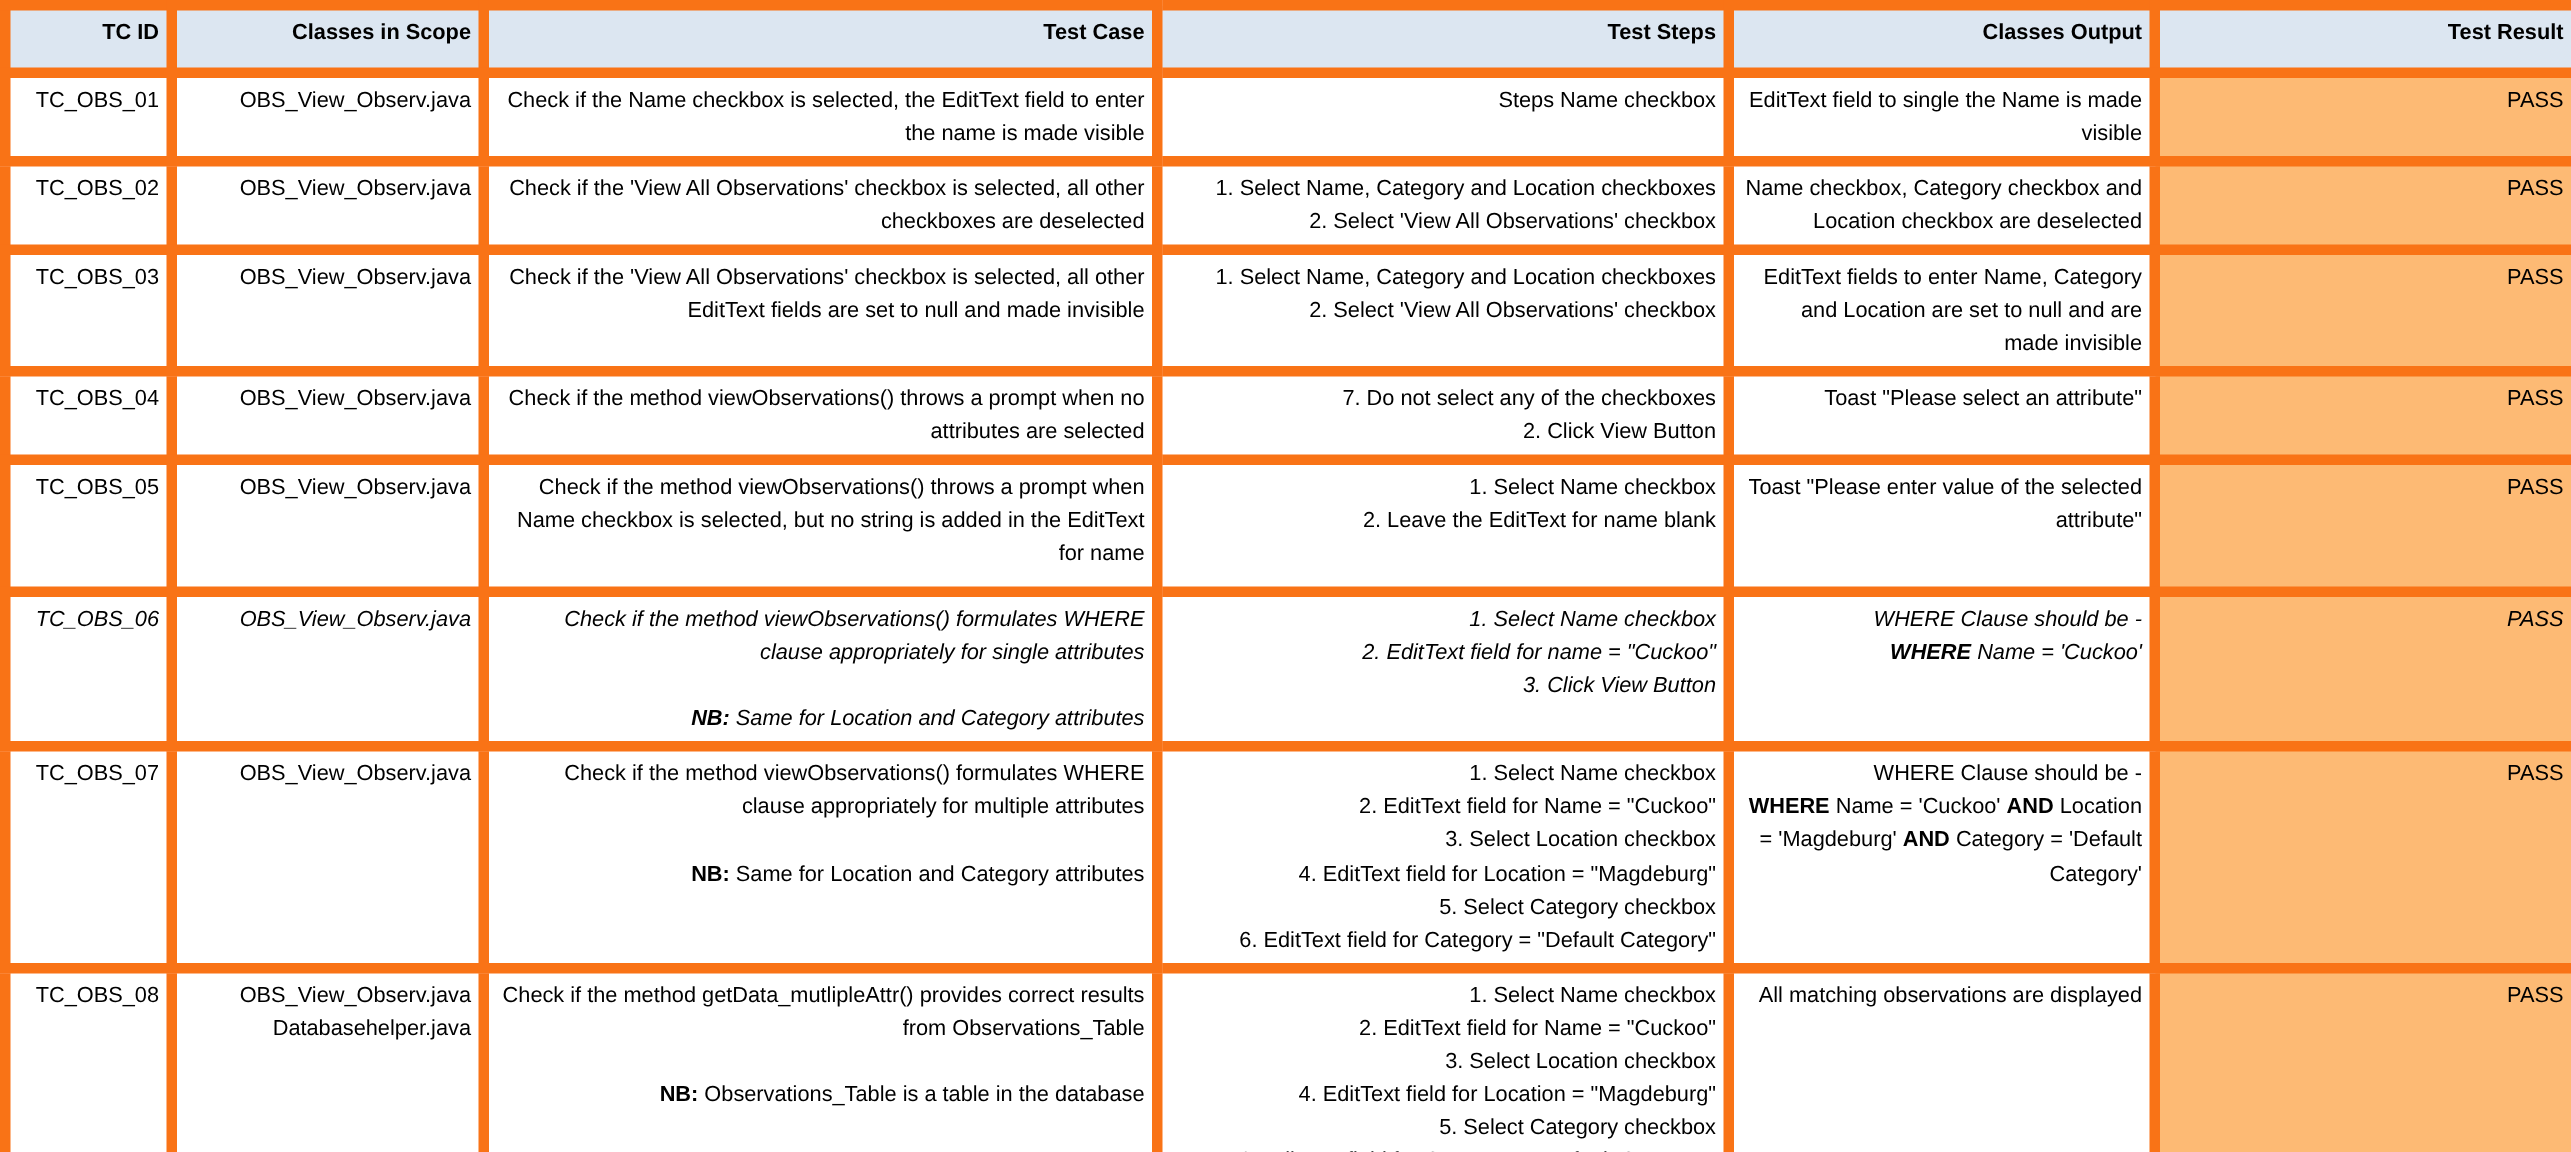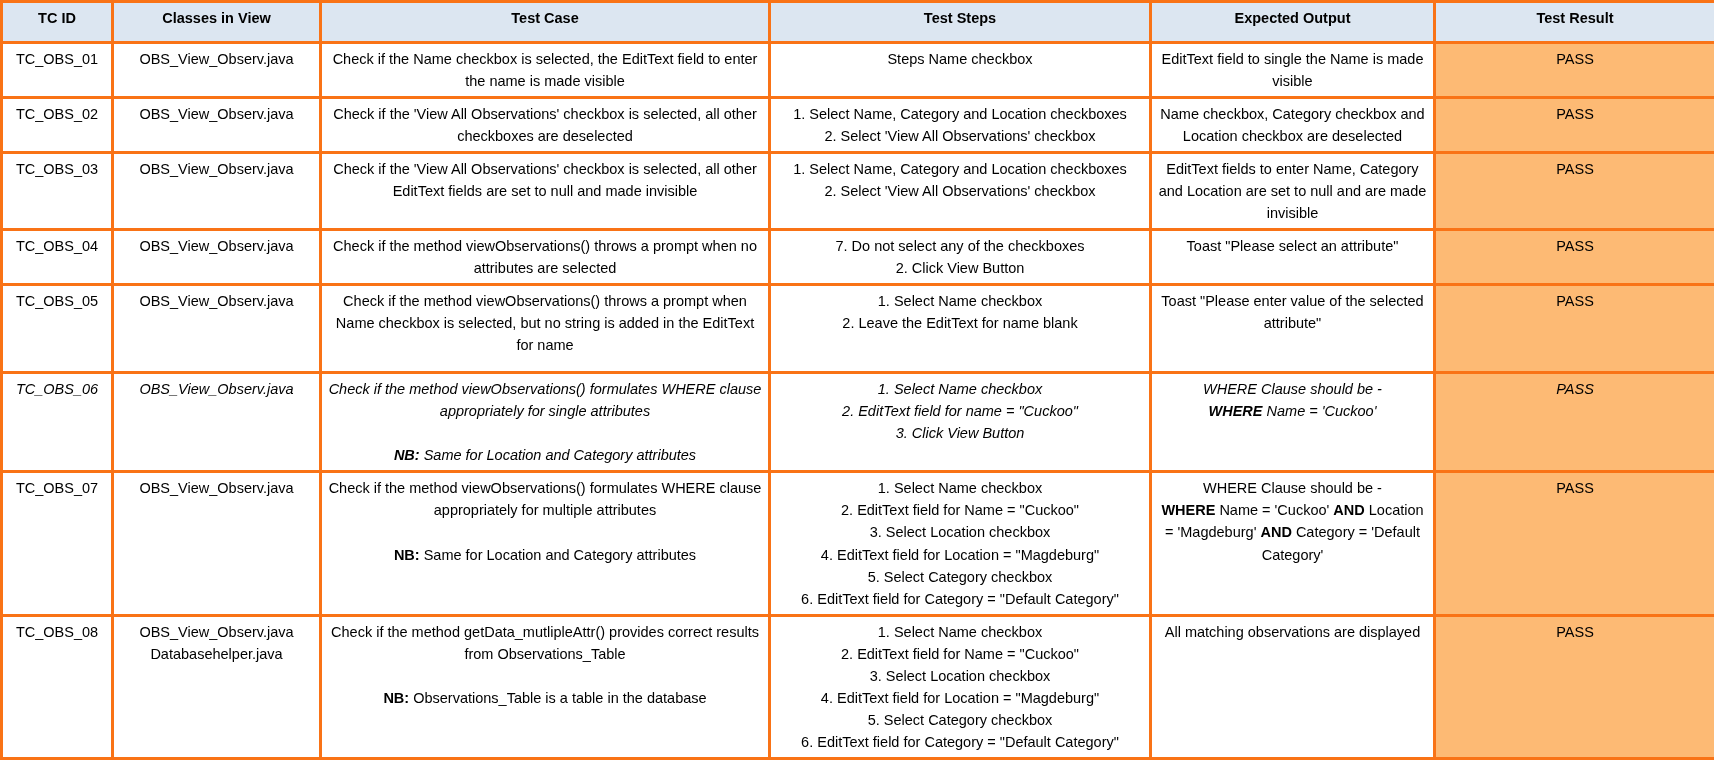--- a/index.html
+++ b/index.html
@@ -17,26 +17,26 @@
   .sheet {
     width: 1714px;
     position: relative;
   }
   table.tc-table {
     border-collapse: collapse;
     table-layout: fixed;
     width: 1714px;
   }
   table.tc-table td, table.tc-table th {
-    border: 3px solid #f97316;
+    border: 7px solid #f97316;
     vertical-align: top;
     padding: 4px 5px 4px 5px;
     font-size: 14.5px;
     line-height: 1.52;
-    text-align: center;
+    text-align: right;
     word-wrap: break-word;
     overflow-wrap: break-word;
   }
   thead th {
     background: #dce6f1;
     font-weight: bold;
     border-bottom: 2px solid #000000;
     height: 30px;
     padding-top: 5px;
     padding-bottom: 5px;
@@ -81,24 +81,24 @@
       <col class="c-tcid">
         <col class="c-classes">
         <col class="c-testcase">
       <col class="c-steps">
         <col class="c-expected">
         <col class="c-result">
     </colgroup>
     <thead>
       <tr>
         <th>TC ID</th>
-        <th>Classes in View</th>
+        <th>Classes in Scope</th>
         <th>Test Case</th>
         <th>Test Steps</th>
-        <th>Expected Output</th>
+        <th>Classes Output</th>
         <th class="result-head">Test Result</th>
       </tr>
     </thead>
     <tbody>
 
       <tr style="height:46px;">
         <td>TC_OBS_01</td>
         <td>
           <div>OBS_View_Observ.java</div>
         </td>

